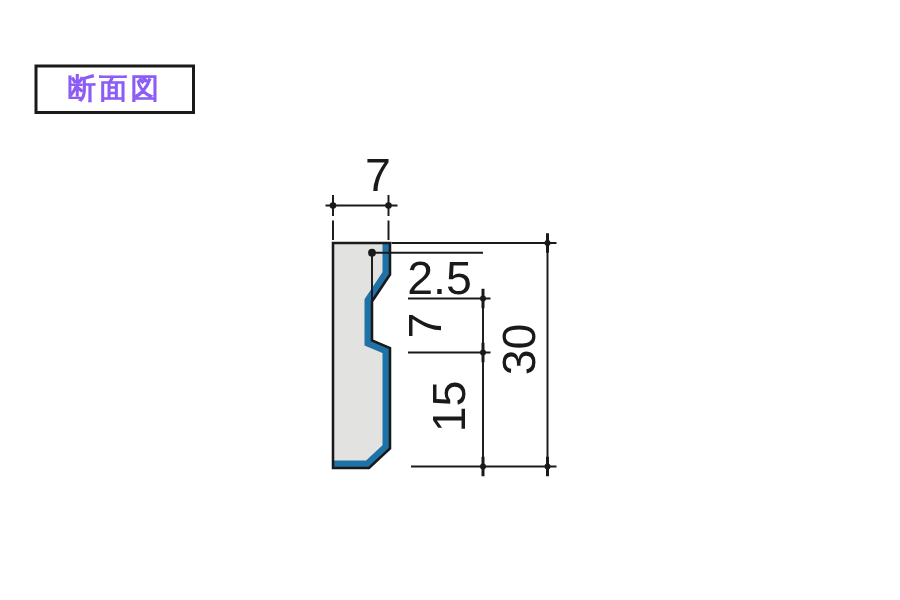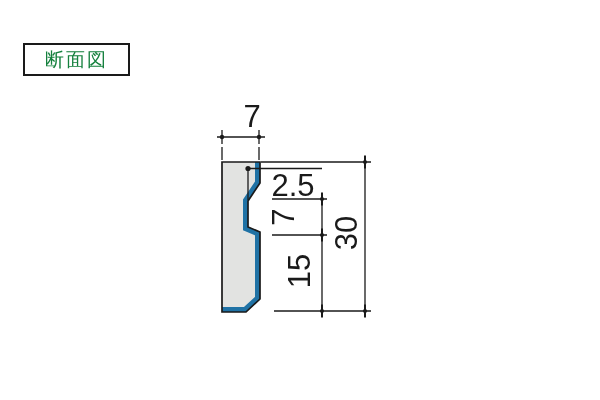--- a/index.html
+++ b/index.html
@@ -22,24 +22,25 @@
     width: 107px;
     height: 33px;
     border: 2px solid #1a1a1a;
     box-sizing: border-box;
     display: flex;
     align-items: center;
     justify-content: center;
   }
   .label-box span {
     font-size: 19px;
-    color: #15803d;
+    color: #8b5cf6;
     letter-spacing: 2px;
     line-height: 1;
     white-space: nowrap;
+    font-weight: bold;
   }
   svg.diagram {
     position: absolute;
     left: 0;
     top: 0;
   }
   svg.diagram text {
     font-family: "Liberation Sans", sans-serif;
     fill: #1a1a1a;
   }

